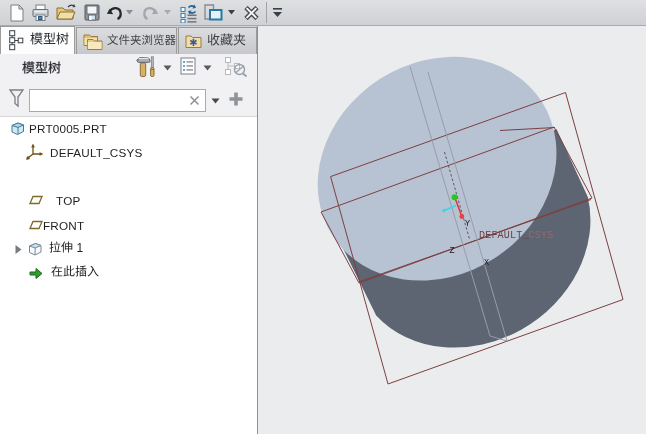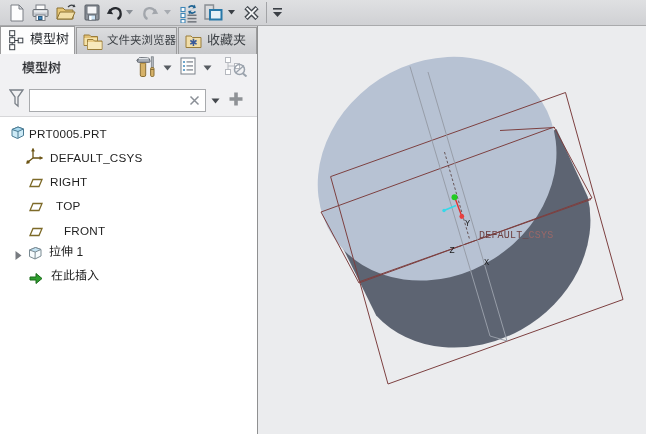--- a/index.html
+++ b/index.html
@@ -4,21 +4,21 @@
 *{margin:0;padding:0;box-sizing:border-box}
 html,body{width:646px;height:434px;overflow:hidden;font-family:"Liberation Sans",sans-serif;background:#ebecee}
 #toolbar{position:absolute;left:0;top:0;width:646px;height:26px;background:linear-gradient(#dfe0e2,#d0d1d4);border-bottom:1px solid #a9aaac}
 .tbi{position:absolute;top:3px}
 #panel{position:absolute;left:0;top:26px;width:258px;height:408px;background:#fff;border-right:1px solid #8f9091}
 #tabs{position:absolute;left:0;top:0;width:257px;height:28px;background:#cfd0d3}
 .tab{position:absolute;top:1px;height:27px;border:1px solid #9b9b9c;border-bottom:none;background:linear-gradient(#dcdddf,#c7c8cb);display:flex;align-items:center;overflow:hidden;white-space:nowrap}
 .tab.active{background:#fdfdfd;top:0;height:28px;z-index:2}
 #hdr{position:absolute;left:0;top:28px;width:257px;height:63px;background:#f1f1f3;border-bottom:1px solid #d7d7d9}
 #tree{position:absolute;left:0;top:91px;width:257px;height:317px;background:#fff}
-.trow{position:absolute;left:0;width:257px;height:24px;display:flex;align-items:flex-end}
+.trow{position:absolute;left:0;width:257px;height:24px;display:flex;align-items:center}
 .tlabel{font-size:11.7px;color:#1f1f1f;letter-spacing:0.2px}
 #gfx{position:absolute;left:259px;top:26px;width:387px;height:408px;background:#ebecee}
 </style></head><body>
 <div id="toolbar">
     <svg class="tbi" style="left:9px;top:4px" width="16" height="18" viewBox="0 0 16 18">
       <path d="M2 1 h8 l4 4 v12 h-12 z" fill="#fdfdfd" stroke="#7a7f85"></path>
       <path d="M10 1 l4 4 h-4 z" fill="#d8dade" stroke="#7a7f85"></path>
     </svg>
     <svg class="tbi" style="left:32px;top:4px" width="17" height="17" viewBox="0 0 17 17">
       <rect x="4" y="1" width="9" height="5" fill="#fdfdfd" stroke="#7a7f85"></rect>
@@ -243,46 +243,37 @@
               <path d="M7 2 v8 M7 10 h8 M7 10 l-5 4"></path>
               <path d="M5.8 3.5 L7 1 l1.2 2.5"></path>
               <path d="M13.5 8.8 L16 10 l-2.5 1.2"></path>
               <path d="M3.5 12.5 l-1.8 1.8"></path>
               <path d="M1 15 l1.8 -0.4 l-1.4 -1.4 z" fill="#6b5313"></path>
             </g>
           </svg>
         </span>
         <span class="tlabel" style="margin-left:7px">DEFAULT_CSYS</span>
       </div>
-      <div class="trow" style="top:47px">
+      <div class="trow" style="top:71px">
         <span style="display:inline-block;width:29px;flex:none"></span>
         <span style="display:flex;flex:none;align-items:center">
           <svg width="14" height="10" viewBox="0 0 14 10">
             <path d="M4 1.5 H13 L10 8.5 H1 Z" fill="none" stroke="#7d6a28" stroke-width="1.3"></path>
           </svg>
         </span>
-        <span class="tlabel" style="margin-left:7px">RIGHT</span>
-      </div>
-      <div class="trow" style="top:71px">
+        <span class="tlabel" style="margin-left:13px">TOP</span>
+      </div>
+      <div class="trow" style="top:96px">
         <span style="display:inline-block;width:29px;flex:none"></span>
         <span style="display:flex;flex:none;align-items:center">
           <svg width="14" height="10" viewBox="0 0 14 10">
             <path d="M4 1.5 H13 L10 8.5 H1 Z" fill="none" stroke="#7d6a28" stroke-width="1.3"></path>
           </svg>
         </span>
-        <span class="tlabel" style="margin-left:13px">TOP</span>
-      </div>
-      <div class="trow" style="top:96px">
-        <span style="display:inline-block;width:29px;flex:none"></span>
-        <span style="display:flex;flex:none;align-items:center">
-          <svg width="14" height="10" viewBox="0 0 14 10">
-            <path d="M4 1.5 H13 L10 8.5 H1 Z" fill="none" stroke="#7d6a28" stroke-width="1.3"></path>
-          </svg>
-        </span>
-        <span class="tlabel" style="margin-left:21px">FRONT</span>
+        <span class="tlabel" style="margin-left:0">FRONT</span>
       </div>
       <div class="trow" style="top:120px">
         <span style="display:inline-block;width:14px;flex:none"></span>
         <span style="display:flex;flex:none;align-items:center">
           <svg width="9" height="11" viewBox="0 0 9 11">
             <path d="M1.5 1 L7.5 5.5 L1.5 10 Z" fill="#777b80"></path>
           </svg>
         </span>
         <span style="display:inline-block;width:4px;flex:none"></span>
         <span style="display:flex;flex:none;align-items:center">

